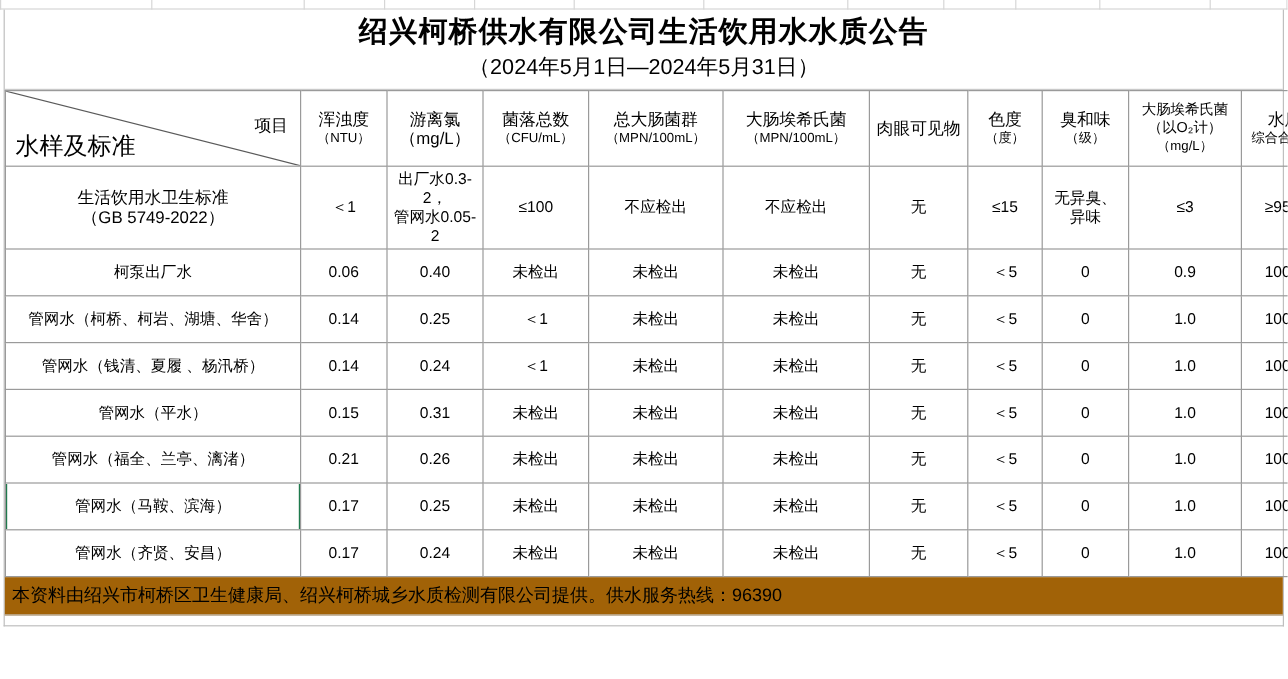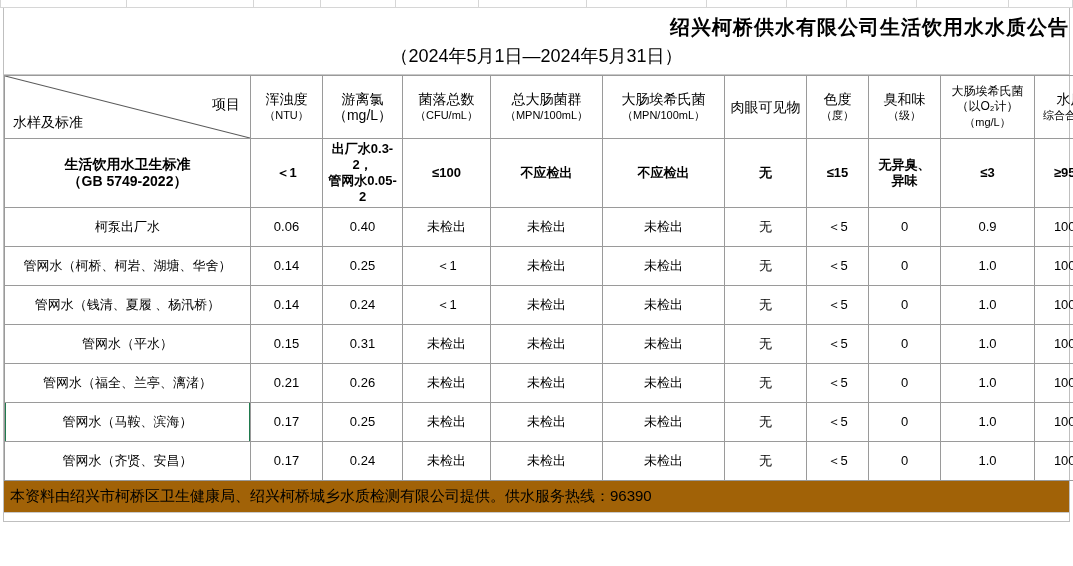--- a/index.html
+++ b/index.html
@@ -44,25 +44,24 @@
     box-sizing: border-box;
     border: 1px solid #bfbfbf;
     border-top: none;
   }
   .title-block {
     border-bottom: 1px solid #c9c9c9;
     padding: 4px 0 2px 0;
     text-align: center;
   }
   .title {
-    font-size: 20px;
+    font-size: 24px;
     font-weight: bold;
     letter-spacing: 1px;
     line-height: 30px;
-    text-align: right;
   }
   .subtitle {
     font-size: 18px;
     line-height: 28px;
     padding-bottom: 2px;
   }
   table.main {
     border-collapse: collapse;
     width: 1067px;
     table-layout: fixed;
@@ -99,25 +98,24 @@
   .corner .lbl-item {
     position: absolute;
     right: 10px;
     top: 20px;
     font-size: 14px;
   }
   .corner .lbl-sample {
     position: absolute;
     left: 8px;
     bottom: 8px;
-    font-size: 14px;
+    font-size: 20px;
   }
   .row-std td {
     height: 40px;
-    font-weight: bold;
   }
   .row-std .std-name {
     font-size: 14px;
     line-height: 17px;
   }
   .row-data td {
     height: 34px;
     font-size: 14px;
   }
   .rowname {

